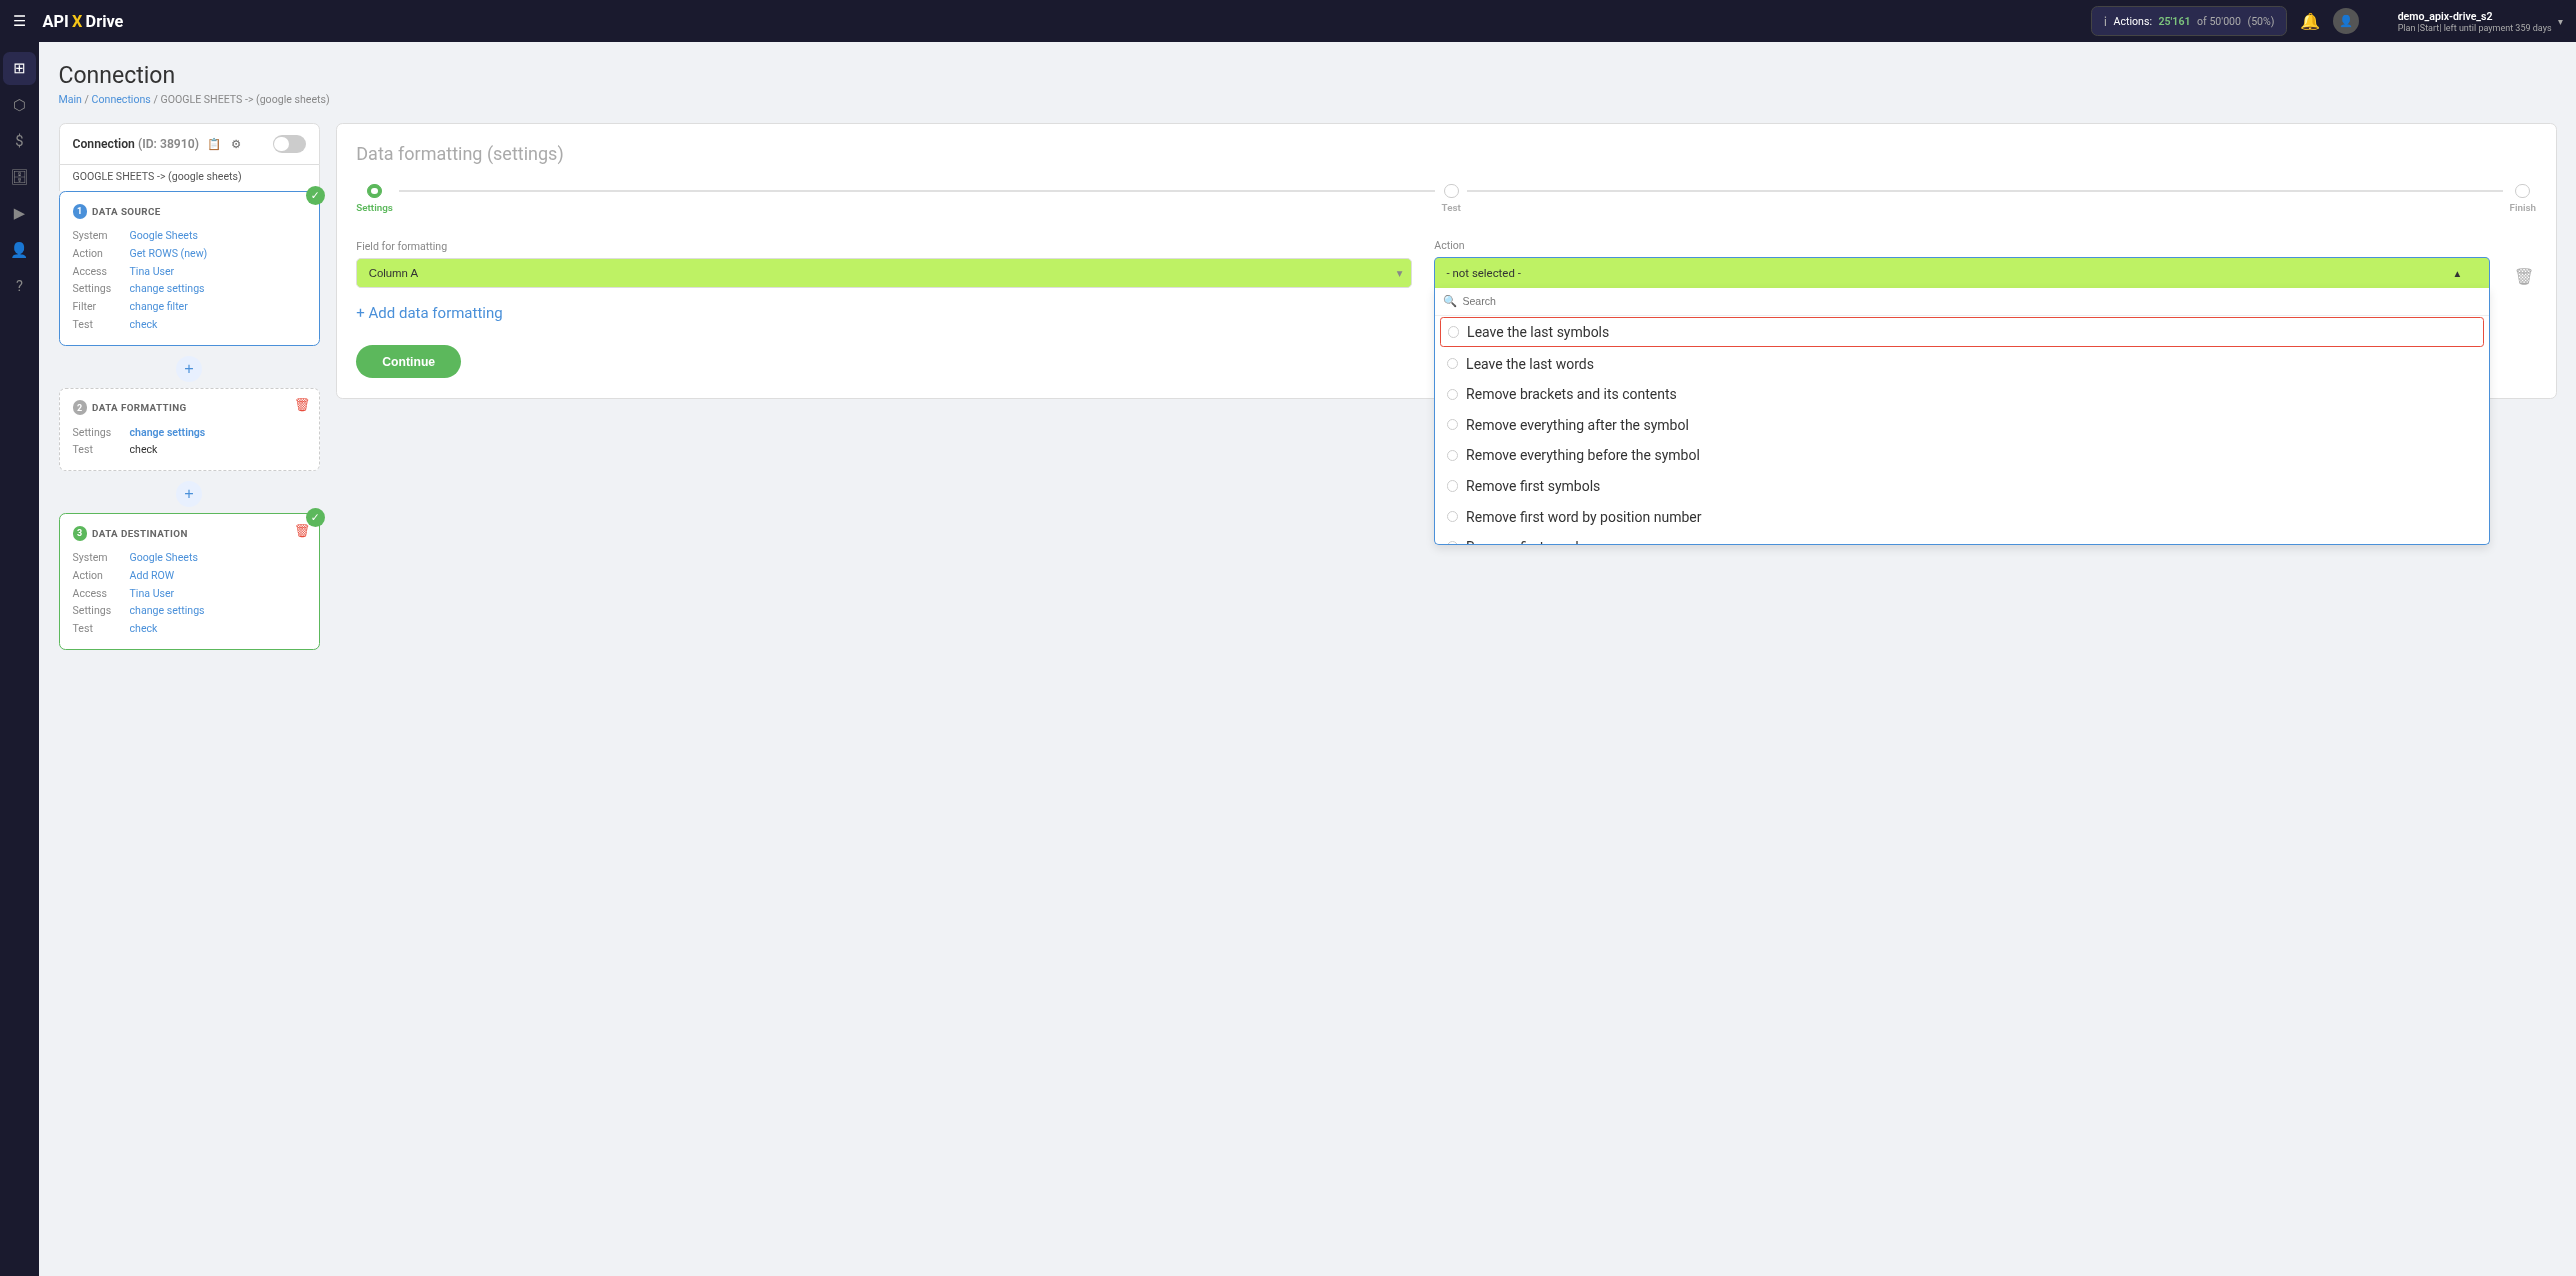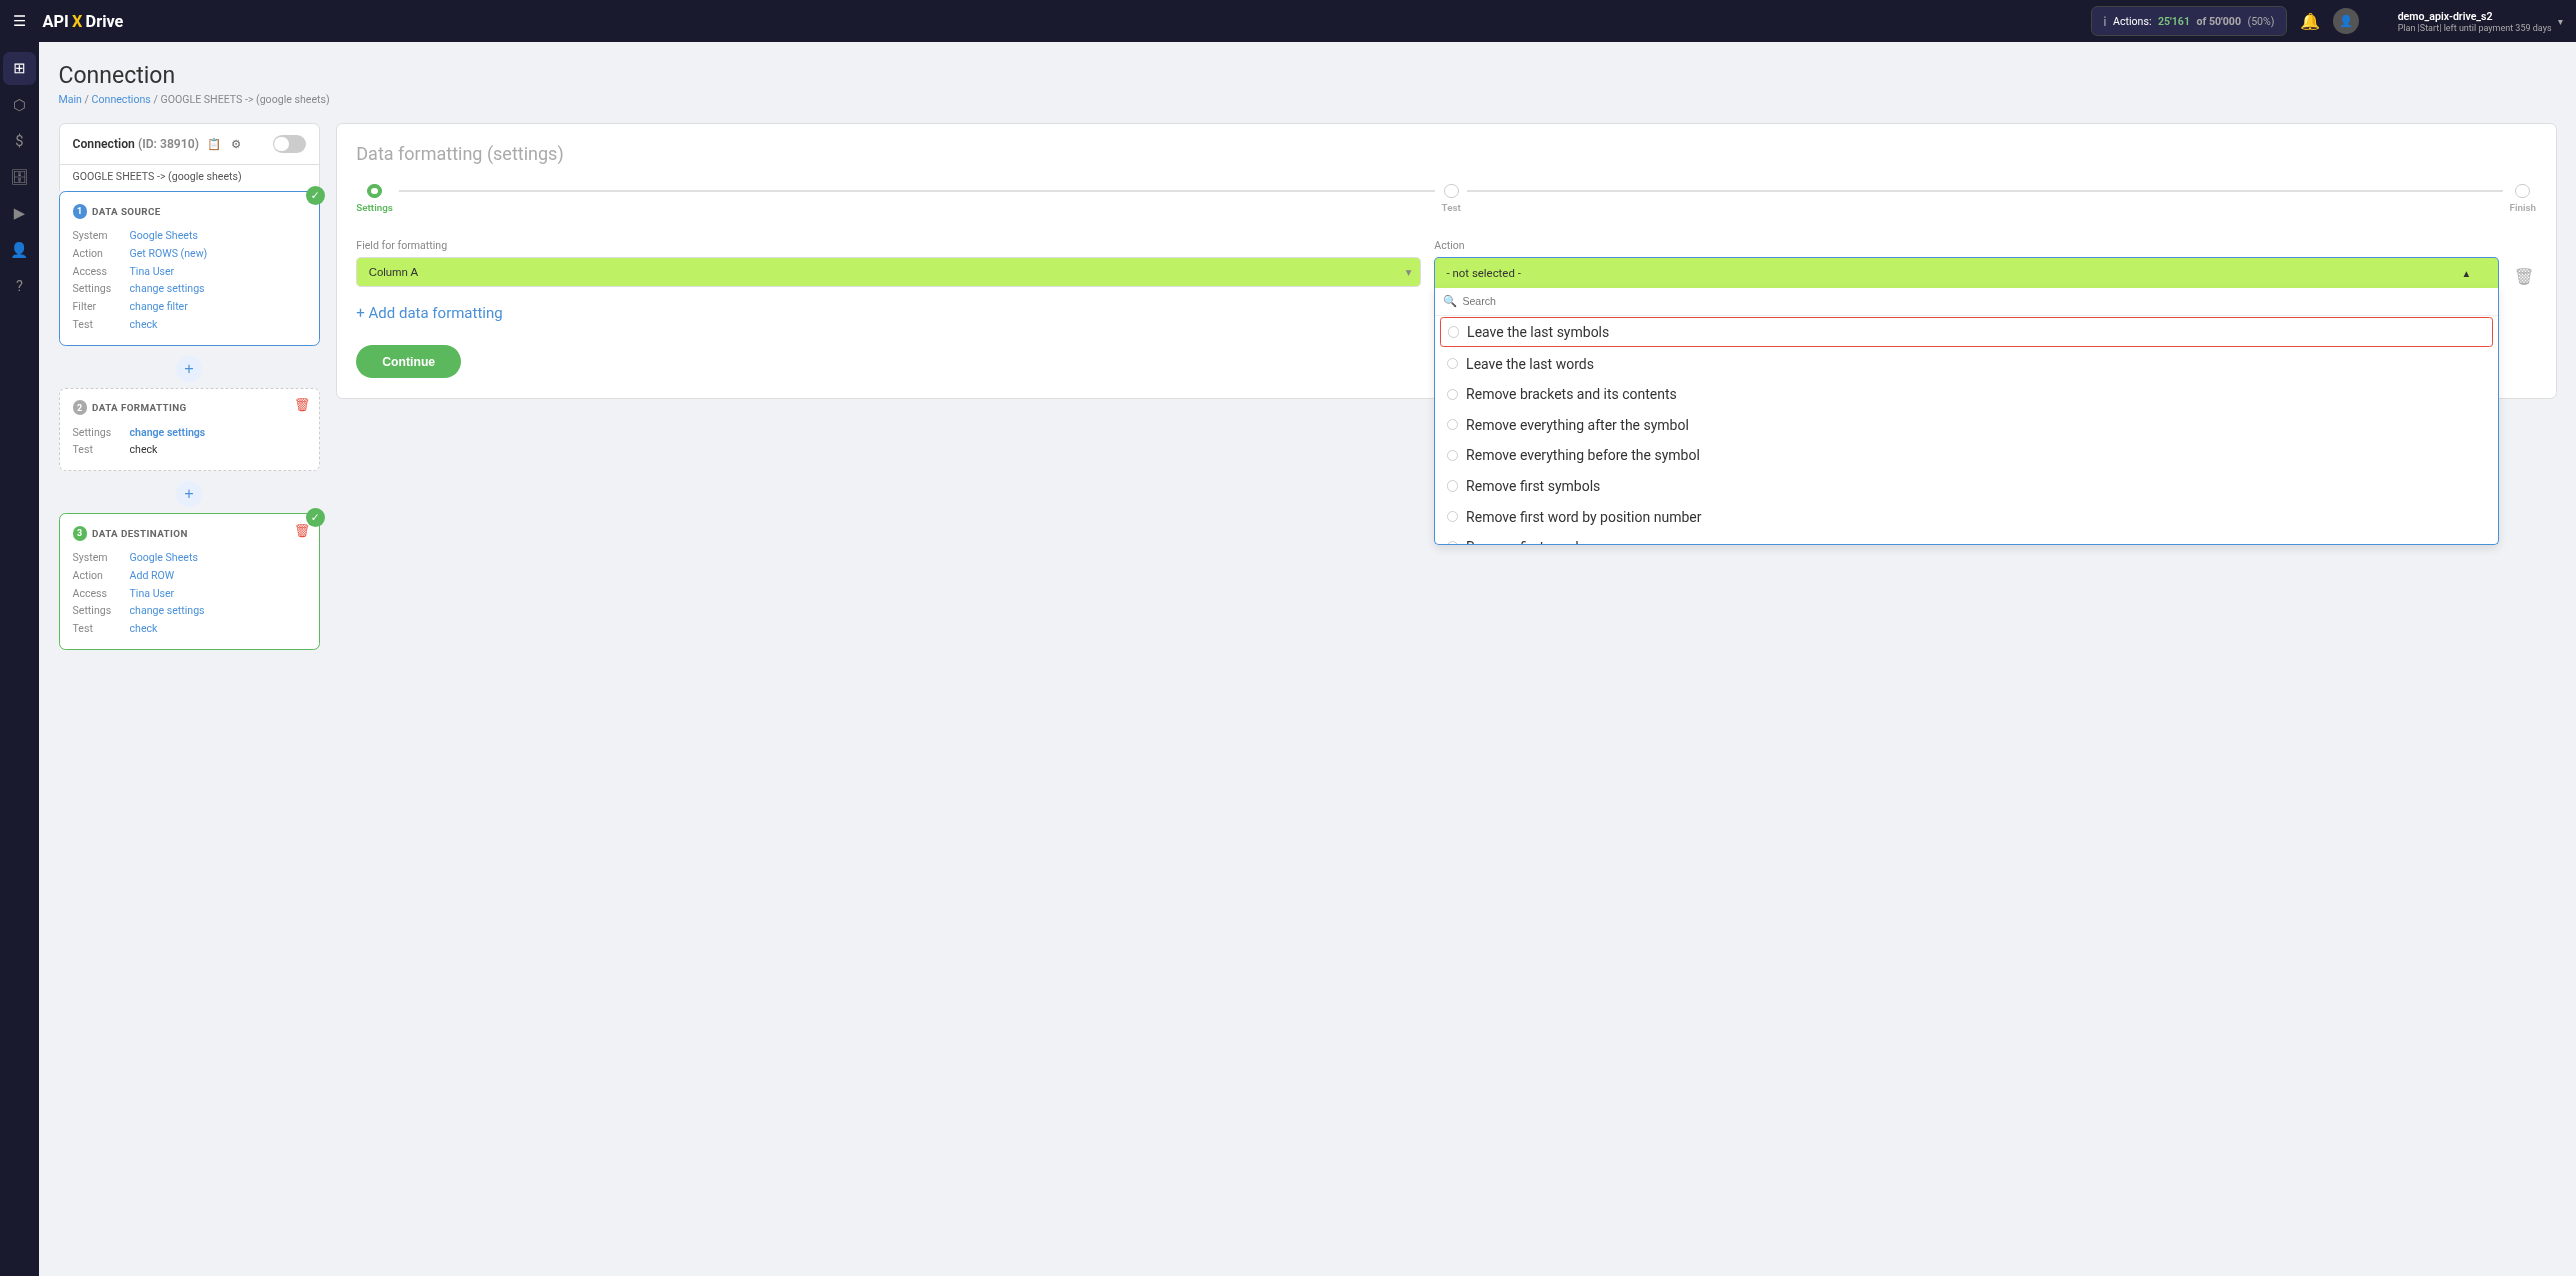--- a/index.html
+++ b/index.html
@@ -30,21 +30,21 @@
       border-radius: 6.5px;
       padding: 4.9px 11.4px;
       color: white;
       font-size: 10.6px;
       display: flex;
       align-items: center;
       gap: 6.5px;
     }
     .actions-badge .info-icon { color: #aaa; font-size: 13px; }
     .actions-badge .count { color: #7dc57d; font-weight: 600; }
-    .actions-badge .total { color: #aaa; font-weight: bold; }
+    .actions-badge .total { color: #aaa; }
     .actions-badge .pct { color: #aaa; }
     .bell-btn { color: white; font-size: 16.3px; cursor: pointer; position: relative; }
     .user-section { display: flex; align-items: center; gap: 6.5px; color: white; }
     .user-avatar { width: 26px; height: 26px; border-radius: 50%; background: #555; display: flex; align-items: center; justify-content: center; }
     .user-info { display: flex; flex-direction: column; margin-left: 32px; }
     .user-name { font-size: 10.6px; font-weight: 600; }
     .user-plan { font-size: 9px; color: #aaa; }
     .chevron-down { color: #aaa; font-size: 9.8px; }
 
     
@@ -257,23 +257,23 @@
       flex: 1;
       height: 1.6px;
       background: #e0e0e0;
       margin: 0 6.5px;
       margin-bottom: 14.7px;
     }
 
     
     .form-row {
       display: flex;
-      gap: 13px;
+      gap: 22px;
       margin-bottom: 16.3px;
-      align-items: center;
+      align-items: flex-end;
     }
     .form-group {
       flex: 1;
     }
     .form-label {
       font-size: 10.6px;
       color: #888;
       margin-bottom: 4.9px;
     }
     .form-select {

